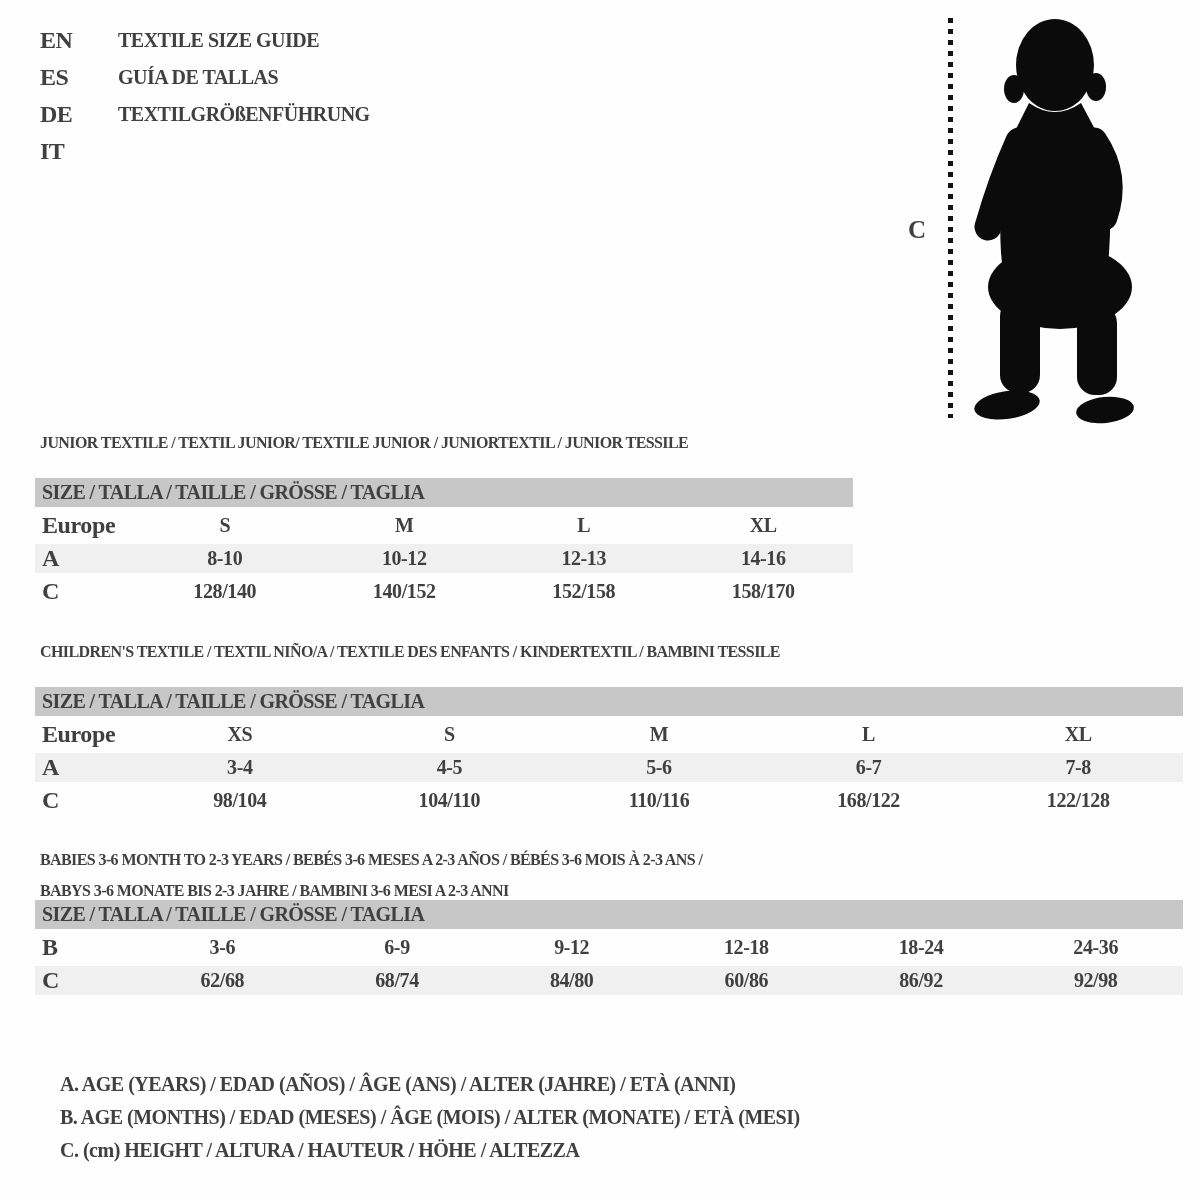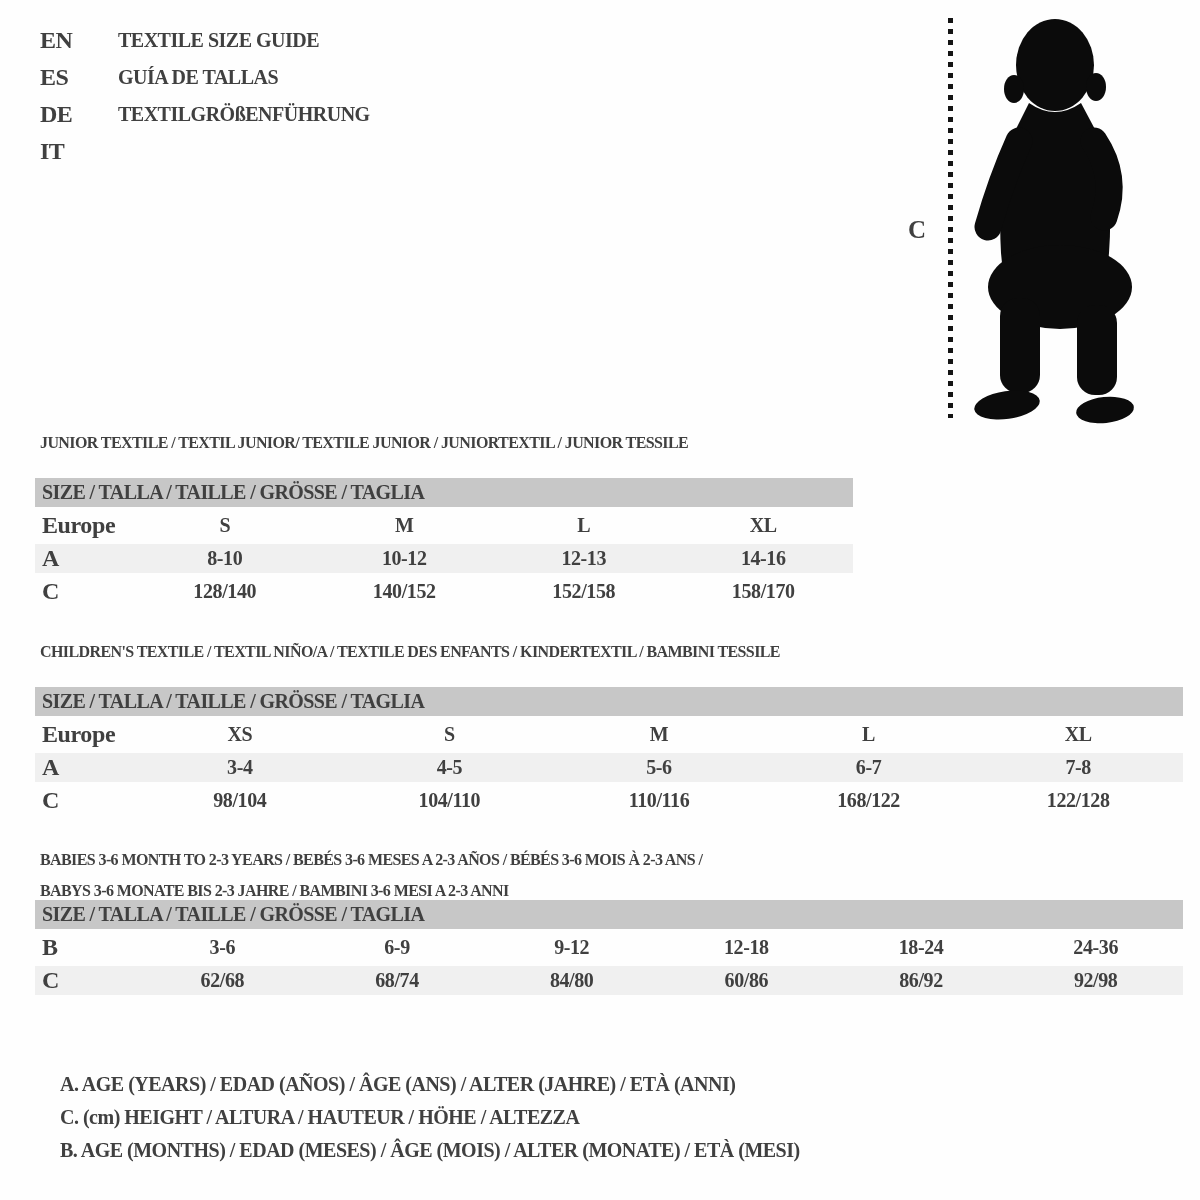--- a/index.html
+++ b/index.html
@@ -200,17 +200,17 @@
         <div class="t-cell">84/80</div>
         <div class="t-cell">60/86</div>
         <div class="t-cell">86/92</div>
         <div class="t-cell">92/98</div>
       </div>
     </div>
   </div>
 
   <div class="notes">
     <div class="note-line">A. AGE (YEARS) / EDAD (AÑOS) / ÂGE (ANS) / ALTER (JAHRE) / ETÀ (ANNI)</div>
+    <div class="note-line">B. AGE (MONTHS) / EDAD (MESES) / ÂGE (MOIS) / ALTER (MONATE) / ETÀ (MESI)</div>
     <div class="note-line">C. (cm) HEIGHT / ALTURA / HAUTEUR / HÖHE / ALTEZZA</div>
-    <div class="note-line">B. AGE (MONTHS) / EDAD (MESES) / ÂGE (MOIS) / ALTER (MONATE) / ETÀ (MESI)</div>
   </div>
 
 </div>
 
 </body></html>

